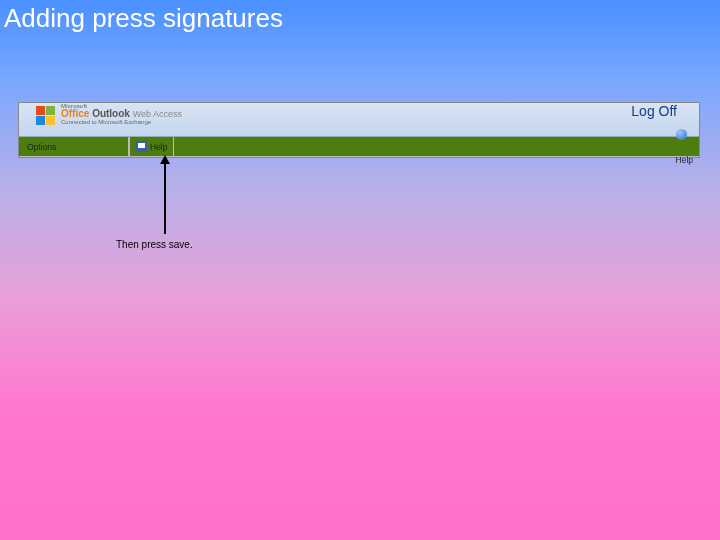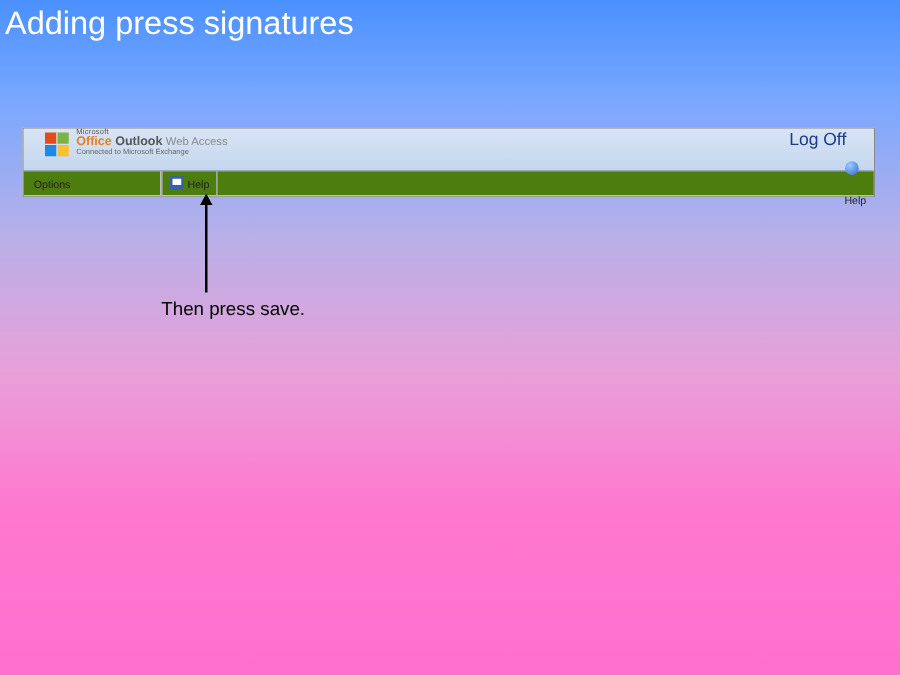--- a/index.html
+++ b/index.html
@@ -128,23 +128,22 @@
     width: 0;
     height: 0;
     border-left: 5px solid transparent;
     border-right: 5px solid transparent;
     border-bottom: 9px solid #000;
   }
   .annotation-text {
     position: absolute;
     top: 239px;
     left: 116px;
-    font-size: 15px;
+    font-size: 10px;
     color: #000;
-    margin-left: 13px;
   }
 </style>
 </head>
 <body>
 
 <div class="slide-title">Adding press signatures</div>
 
 <div class="owa-window">
   <div class="owa-header">
     <div class="owa-brand">

